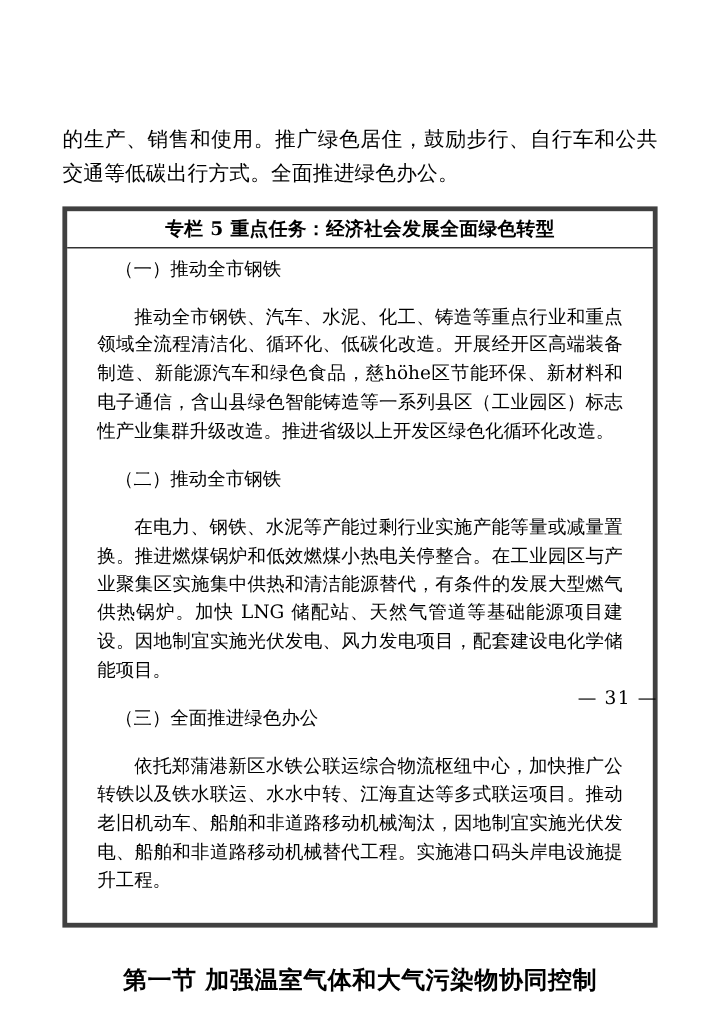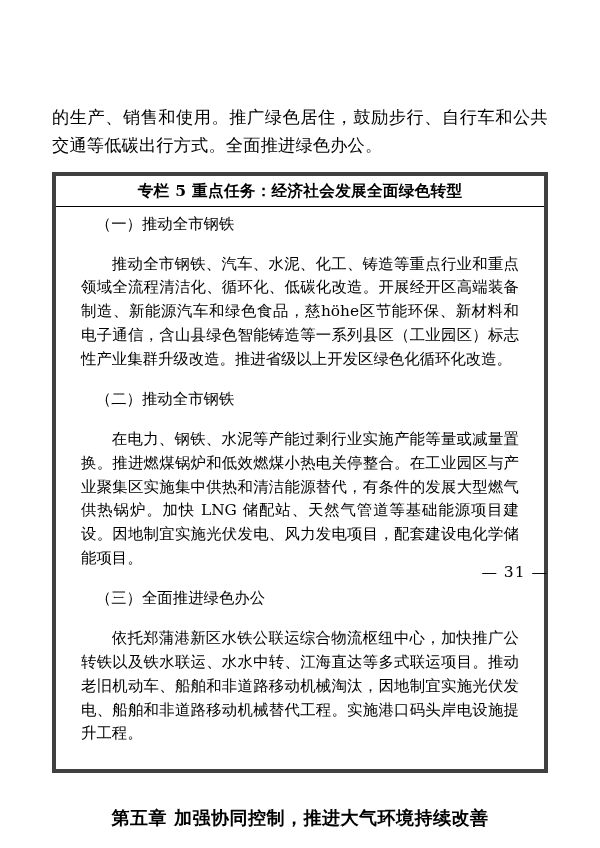--- a/index.html
+++ b/index.html
@@ -79,21 +79,21 @@
     letter-spacing: 0.4px;
   }
   .after-section {
     margin-top: 30px;
     font-size: 21px;
     line-height: 1.62;
   }
   .page-number {
     position: absolute;
     right: 52px;
-    bottom: 60px;
+    bottom: 50px;
     font-size: 15.5px;
     letter-spacing: 1px;
   }
 </style>
 </head>
 <body>
 
 <div class="page">
 
   <p class="para">的生产、销售和使用。推广绿色居住，鼓励步行、自行车和公共交通等低碳出行方式。全面推进绿色办公。</p>
@@ -107,21 +107,20 @@
 
       <p class="box-sub">（二）推动全市钢铁</p>
       <p class="box-p">在电力、钢铁、水泥等产能过剩行业实施产能等量或减量置换。推进燃煤锅炉和低效燃煤小热电关停整合。在工业园区与产业聚集区实施集中供热和清洁能源替代，有条件的发展大型燃气供热锅炉。加快 LNG 储配站、天然气管道等基础能源项目建设。因地制宜实施光伏发电、风力发电项目，配套建设电化学储能项目。</p>
 
       <p class="box-sub">（三）全面推进绿色办公</p>
       <p class="box-p">依托郑蒲港新区水铁公联运综合物流枢纽中心，加快推广公转铁以及铁水联运、水水中转、江海直达等多式联运项目。推动老旧机动车、船舶和非道路移动机械淘汰，因地制宜实施光伏发电、船舶和非道路移动机械替代工程。实施港口码头岸电设施提升工程。</p>
 
     </div>
   </div>
 
-  <div class="chapter-heading">第五章 加强协同控制，推进大气环境持续改善</div>
 
   <div class="section-heading">第一节 加强温室气体和大气污染物协同控制</div>
 
   <p class="para indent after-section">积极开展碳排放达峰行动。实施二氧化碳排放强度和总量</p>
 
   <div class="page-number">— 31 —</div>
 
 </div>
 
 </body></html>

